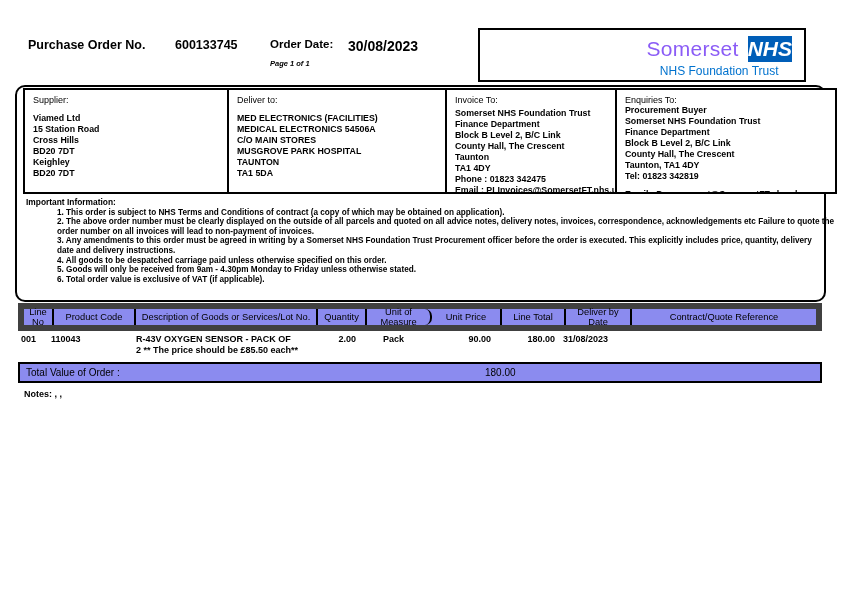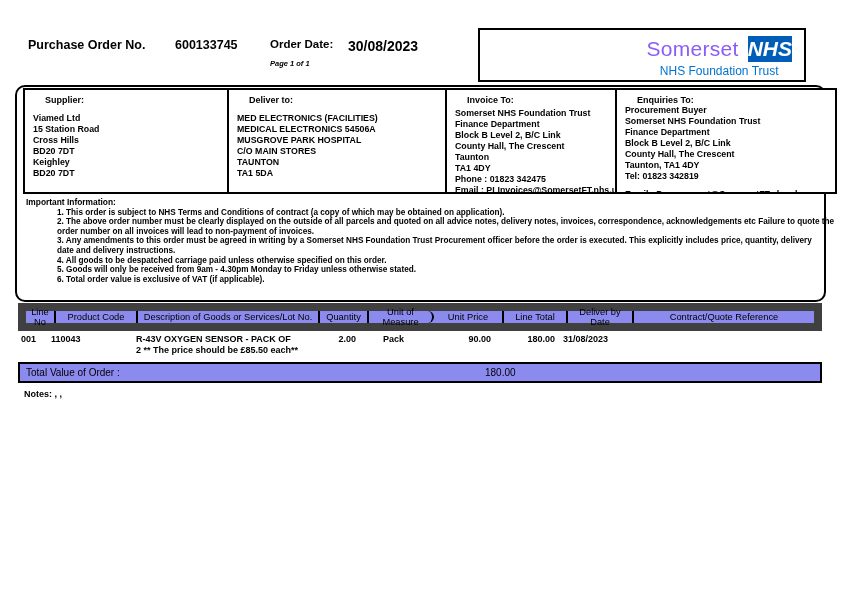--- a/index.html
+++ b/index.html
@@ -20,33 +20,33 @@
   .logo-inner { position:absolute; right:12px; top:6px; text-align:center; }
   .logo-row { display:flex; align-items:center; justify-content:flex-end; gap:9px; }
   .somerset { font-size:21px; color:#8b5cf6; letter-spacing:0.3px; }
   .nhs-box  { background:#005EB8; color:#fff; font-style:italic; font-weight:bold; font-size:21px; line-height:26px; padding:0 0; }
   .logo-sub { color:#0072ce; font-size:12px; margin-top:2px; }
   
   .outer-box { position:absolute; left:15px; top:85px; width:811px; height:217px; border:2px solid #000; border-radius:10px; background:#fff; }
   .addr-row  { position:absolute; left:6px; top:1px; display:flex; }
   .addr-box  { height:106px; border:2px solid #000; background:#fff; padding:5px 6px 0 8px; margin-right:-2px; overflow:hidden; }
   .addr-box.b1 { width:206px; } .addr-box.b2 { width:220px; } .addr-box.b3 { width:172px; } .addr-box.b4 { width:222px; }
-  .addr-label { font-size:9px; font-weight:bold;margin-left:12px; }
+  .addr-label { font-size:9px; font-weight:normal; }
   .addr-lines { margin-top:8px; }
   .addr-lines.tight { margin-top:3px; }
   .addr-lines.noGap { margin-top:0; }
   .addr-lines > div, .addr-line { font-size:8.8px; font-weight:bold; line-height:11px; white-space:nowrap; }
   .gap-top { margin-top:7px; }
   
   .imp-info  { position:absolute; left:9px; top:111px; right:8px; }
   .imp-title { font-size:8.4px; font-weight:bold; line-height:9.6px; }
   .imp-lines > div { font-size:8.2px; font-weight:bold; line-height:9.6px; white-space:nowrap;margin-left:31px; }
   
   .po-table { position:absolute; left:18px; top:303px; width:804px; }
-  .t-head { display:flex; background:#8b8bef; border:8px solid #404040; height:28px; }
+  .t-head { display:flex; background:#8b8bef; border:6px solid #404040; height:28px; }
   .th { flex:0 0 auto; border-right:2px solid #000; display:flex; align-items:center; justify-content:center; text-align:center; font-size:9.3px; line-height:10px; padding:1px 2px; }
   .th:last-child { border-right:none; flex:1 1 auto; }
   .c0{width:30px;} .c1{width:82px;} .c2{width:182px;} .c3{width:49px;} .c4{width:65px;border-radius:7px;} .c5{width:70px;} .c6{width:64px;} .c7{width:66px;} .c8{width:206px;}
   .t-row { display:flex; padding-top:3px; }
   .td { flex:0 0 auto; font-size:9px; font-weight:bold; line-height:11px; }
   .td.left   { padding-left:3px; text-align:left; }
   .td.desc   { padding-left:6px; text-align:left; }
   .td.right  { padding-right:5px; text-align:right; }
   .td.center { text-align:center; }
   
@@ -90,22 +90,22 @@
             <div>Keighley</div>
             <div>BD20 7DT</div>
           </div>
       </div>
 
       <div class="addr-box b2">
         <div class="addr-label">Deliver to:</div>
         <div class="addr-lines">
             <div>MED ELECTRONICS (FACILITIES)</div>
             <div>MEDICAL ELECTRONICS 54506A</div>
+            <div>C/O MAIN STORES</div>
             <div>MUSGROVE PARK HOSPITAL</div>
-            <div>C/O MAIN STORES</div>
             <div>TAUNTON</div>
             <div>TA1 5DA</div>
           </div>
       </div>
 
       <div class="addr-box b3">
         <div class="addr-label">Invoice To:</div>
         <div class="addr-lines tight">
             <div>Somerset NHS Foundation Trust</div>
             <div>Finance Department</div>

